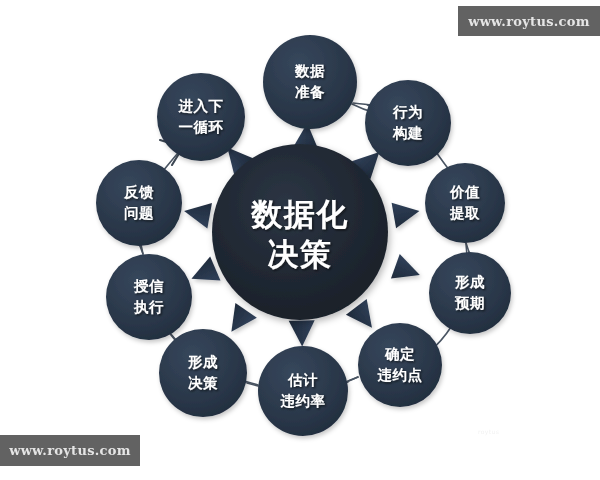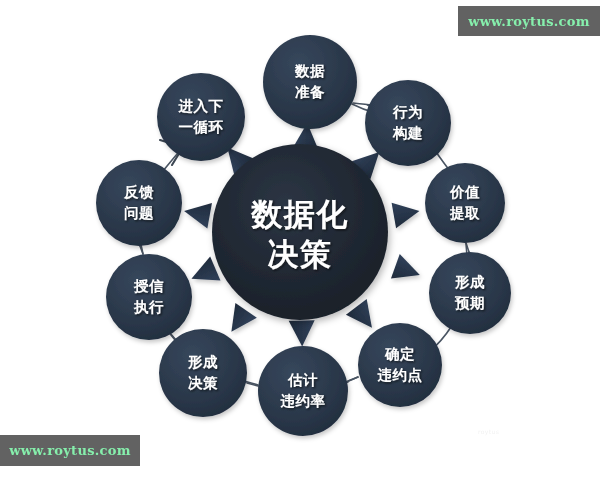--- a/index.html
+++ b/index.html
@@ -49,21 +49,21 @@
     font-weight: 700;
     text-anchor: middle;
     dominant-baseline: middle;
     letter-spacing: 1.5px;
   }
 
   
   .watermark {
     position: absolute;
     background: #626262;
-    color: #86efac;
+    color: #e5e5e5;
     font-family: "DejaVu Serif", "Liberation Serif", serif;
     font-size: 13px;
     font-weight: 700;
     letter-spacing: 0.3px;
     display: flex;
     align-items: center;
     justify-content: center;
   }
   #watermark-top-right {
     right: 0px;

